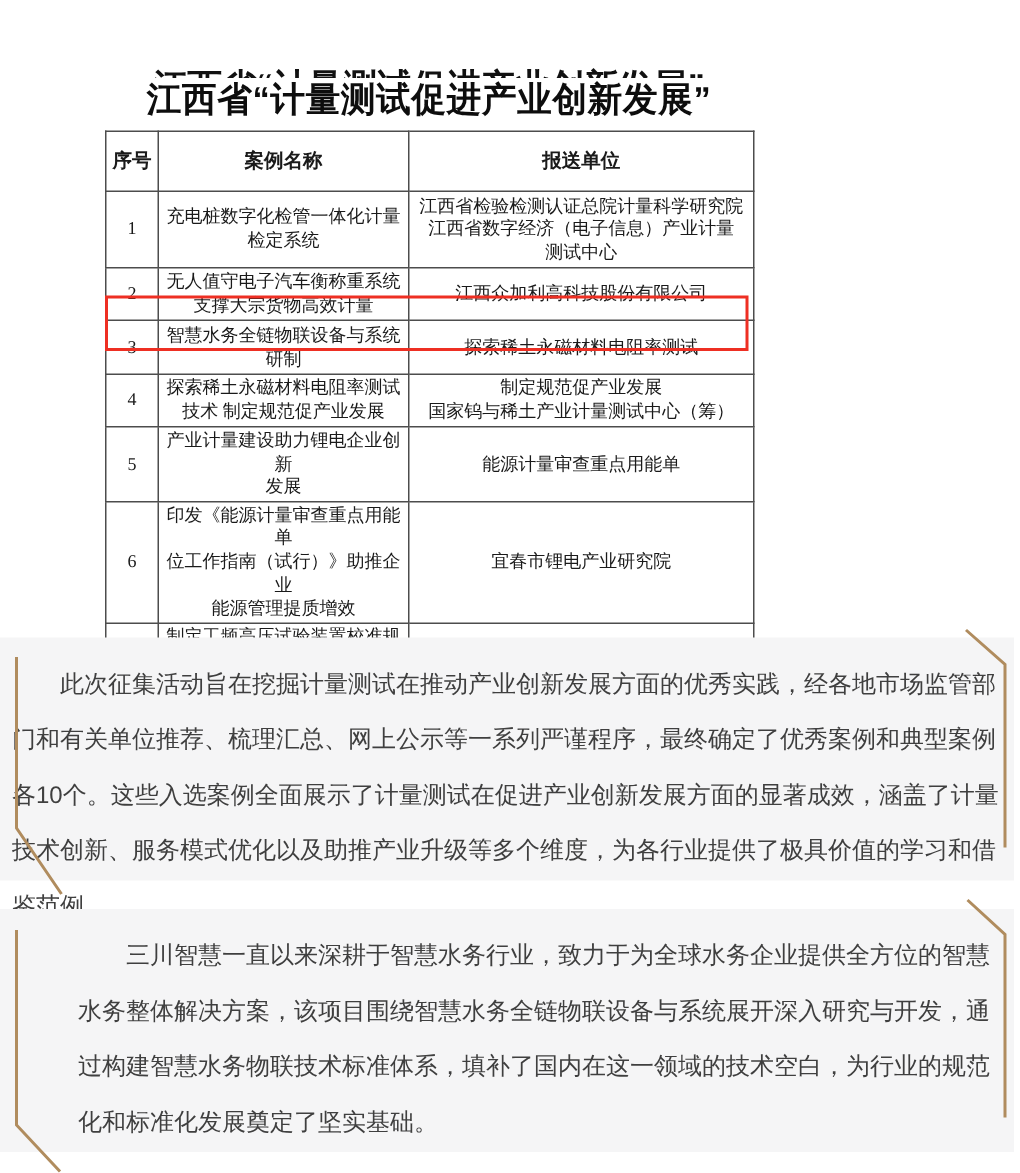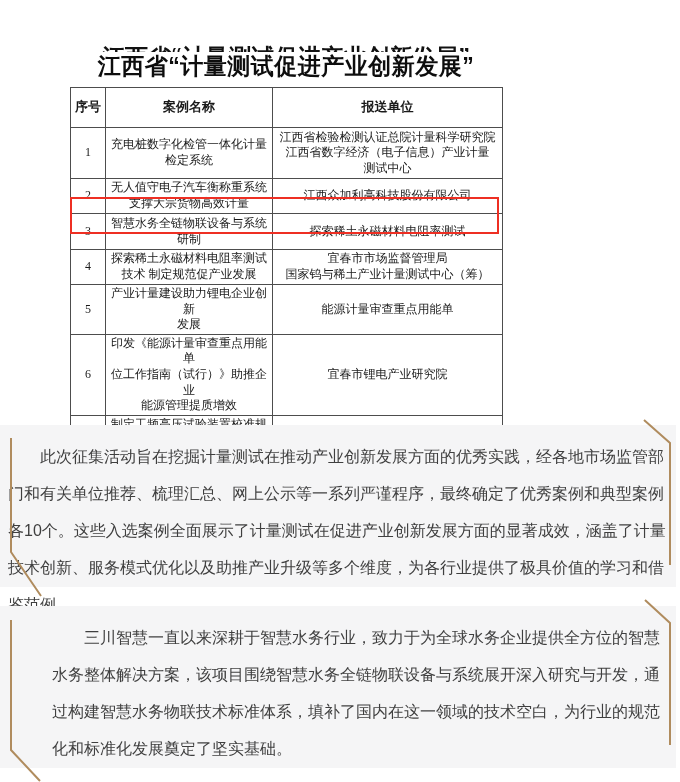--- a/index.html
+++ b/index.html
@@ -151,21 +151,21 @@
     <tr style="height:36px">
       <td>3</td>
       <td>智慧水务全链物联设备与系统
 研制</td>
       <td>探索稀土永磁材料电阻率测试</td>
     </tr>
     <tr style="height:35px">
       <td>4</td>
       <td>探索稀土永磁材料电阻率测试
 技术 制定规范促产业发展</td>
-      <td>宜春市市场监督管理局
+      <td>制定规范促产业发展
 国家钨与稀土产业计量测试中心（筹）</td>
     </tr>
     <tr style="height:34px">
       <td>5</td>
       <td>产业计量建设助力锂电企业创新
 发展</td>
       <td>能源计量审查重点用能单</td>
     </tr>
     <tr style="height:52px">
       <td>6</td>

